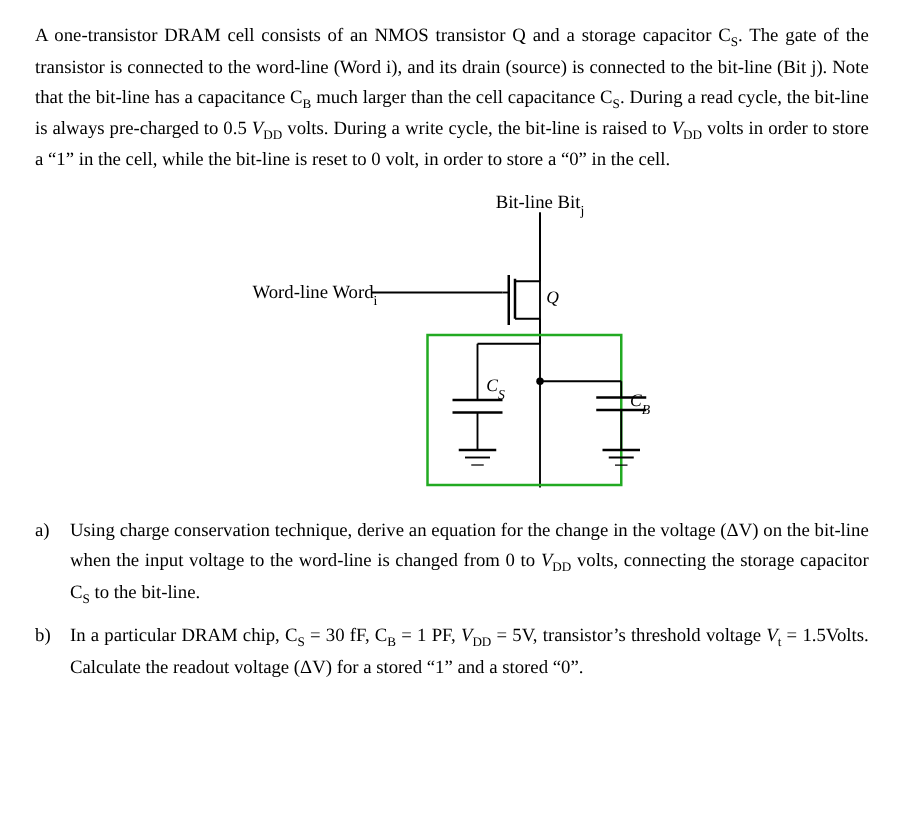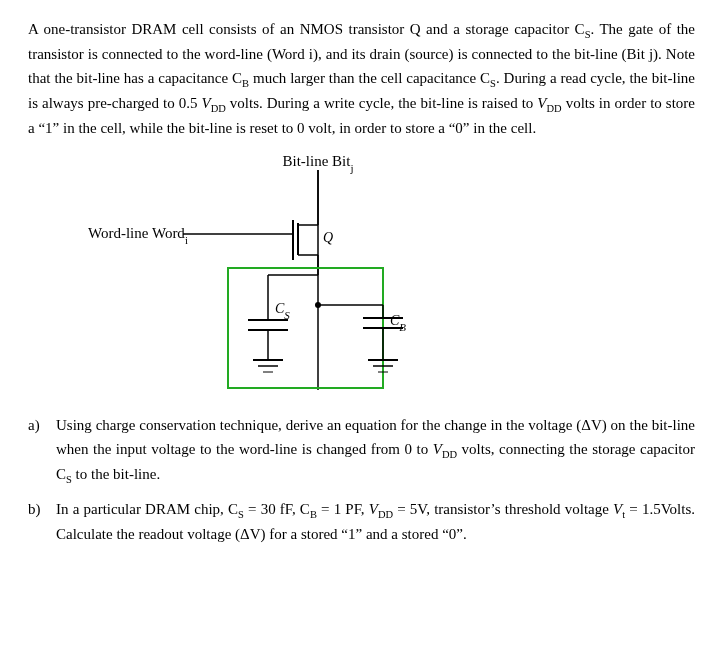--- a/index.html
+++ b/index.html
@@ -15,20 +15,21 @@
     .text-block {
       line-height: 1.55;
       text-align: justify;
       margin-bottom: 10px;
     }
     sub { font-size: 0.7em; vertical-align: sub; }
     .italic { font-style: italic; }
     .diagram-area {
       display: flex;
       flex-direction: column;
+      align-items: center;
       margin: 8px 0 14px 0;
       position: relative;
     }
     .questions {
       margin-top: 8px;
     }
     .question-item {
       display: flex;
       margin-bottom: 10px;
       line-height: 1.55;

